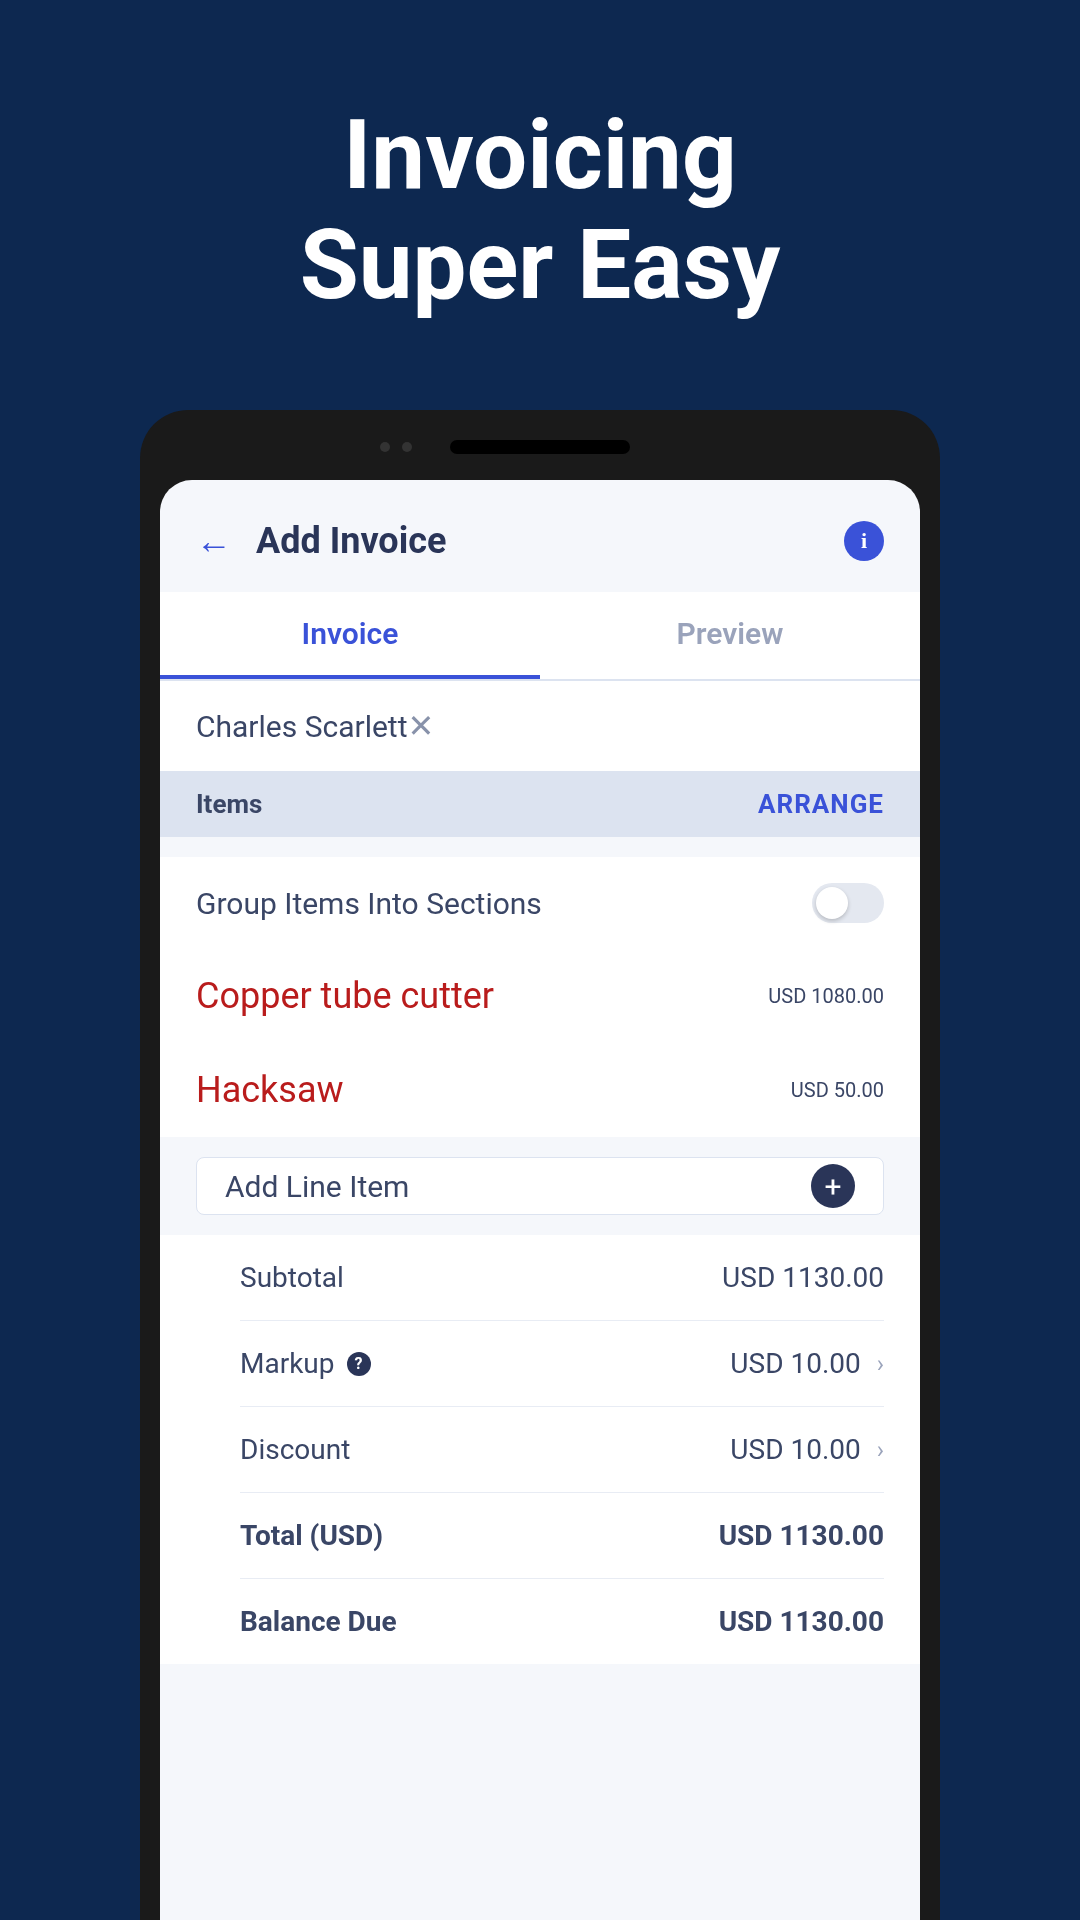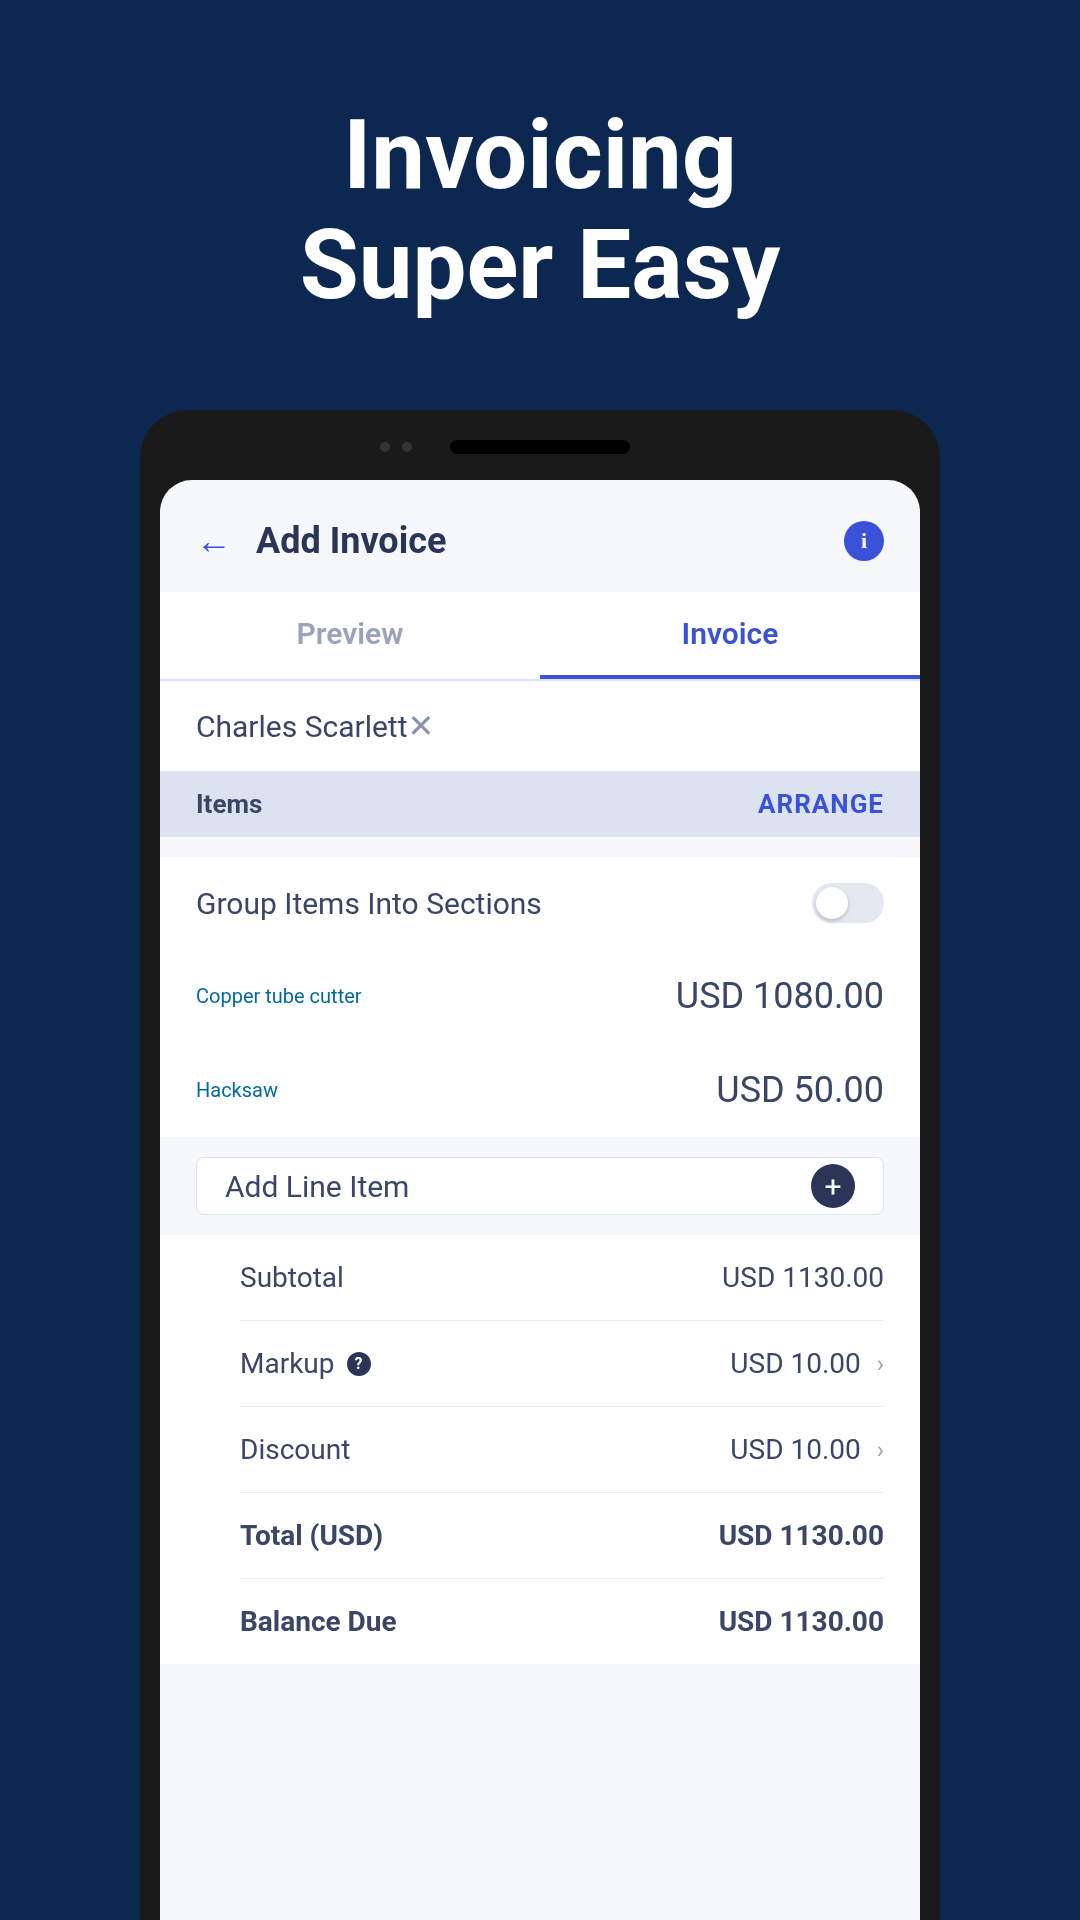--- a/index.html
+++ b/index.html
@@ -182,25 +182,25 @@
       box-shadow: 0 2px 4px rgba(0,0,0,0.2);
     }
     .line-item {
       background: #ffffff;
       padding: 26px 36px;
       display: flex;
       justify-content: space-between;
       align-items: center;
     }
     .line-item-name {
+      font-size: 36px;
+      color: #b91c1c;
+    }
+    .line-item-price {
       font-size: 20px;
-      color: #0369a1;
-    }
-    .line-item-price {
-      font-size: 36px;
       color: #3a4666;
       text-align: right;
     }
     .add-line-button {
       background: #ffffff;
       margin: 20px 36px;
       padding: 6px 28px;
       border: 1px solid #dce3f0;
       border-radius: 8px;
       display: flex;
@@ -295,22 +295,22 @@
 
   <div class="screen">
 
     <div class="app-header">
       <span class="back-arrow">←</span>
       <span class="header-title">Add Invoice</span>
       <span class="info-icon">i</span>
     </div>
 
     <div class="tabs">
+      <div class="tab active">Invoice</div>
       <div class="tab">Preview</div>
-      <div class="tab active">Invoice</div>
     </div>
 
 
     <div class="client-row">
       <span class="client-name">Charles Scarlett</span>
       <span class="close-x">✕</span>
     </div>
 
     <div class="section-header">
       <span class="section-header-label">Items</span>

